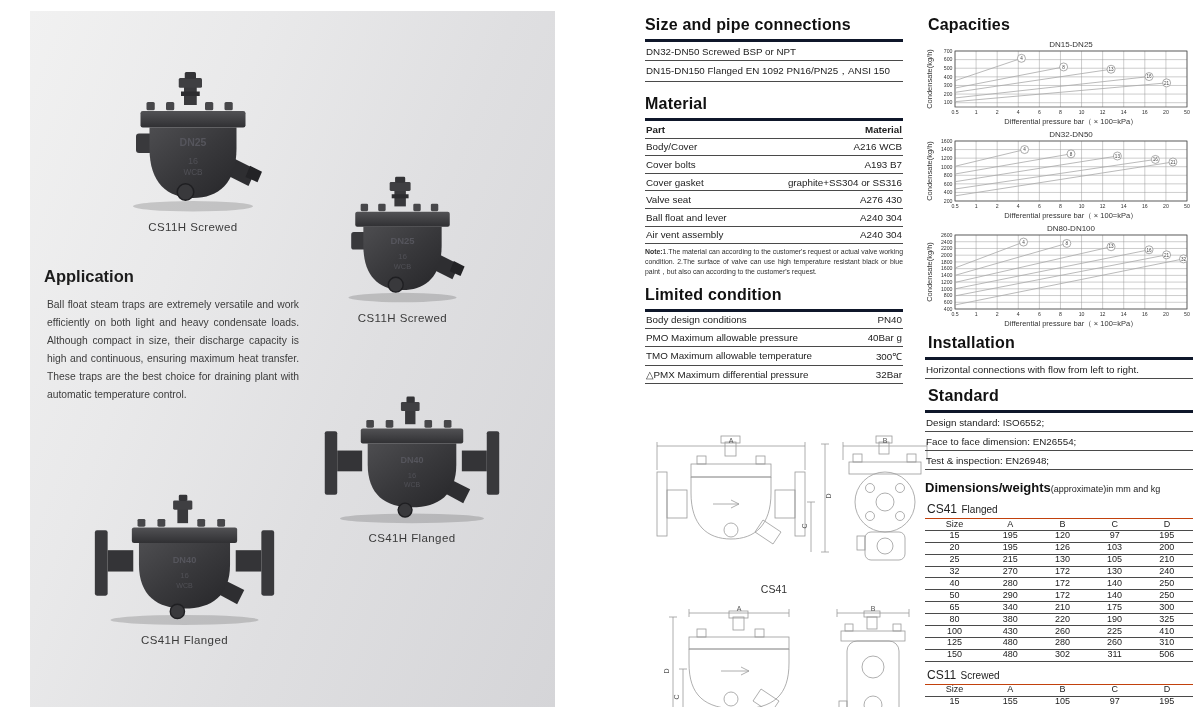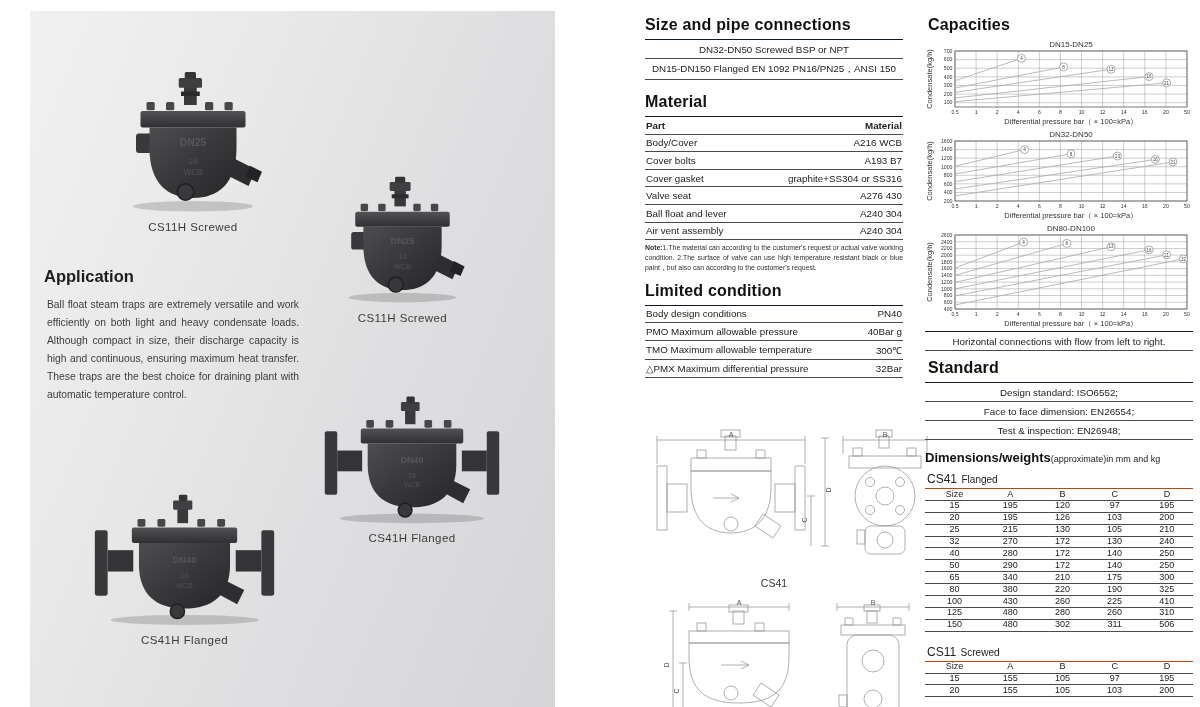--- a/index.html
+++ b/index.html
@@ -12,21 +12,21 @@
     background:linear-gradient(112deg,#f1f1f1 0%,#e9e9ea 30%,#dfdfe1 60%,#d5d5d8 100%);}
   .photo-fig{position:absolute;display:flex;flex-direction:column;align-items:center;margin:0;}
   .photo-fig svg{width:100%;height:auto;display:block;}
   .photo-cap{font-size:11.5px;color:#3a3a3a;letter-spacing:.4px;margin-top:6px;white-space:nowrap;}
   .application{position:absolute;left:14px;top:256px;width:258px;}
   .app-title{font-size:16.5px;font-weight:bold;color:#1c1c1c;margin:0 0 10px 0;}
   .app-body{font-size:10.3px;line-height:1.75;color:#3c3c3c;text-align:justify;margin:3px;}
 
   
   .sec{font-size:16px;font-weight:bold;color:#111;margin:0 0 5px 0;letter-spacing:.2px;}
-  .rule-rows{border-top:1px solid #0f172a;text-align:center;}
+  .rule-rows{border-top:3px solid #0f172a;}
   .line-row{font-size:9.8px;color:#222;padding:3.5px 1px;border-bottom:1px solid #4a4a4a;}
   .kv-row{display:flex;justify-content:space-between;font-size:9.8px;color:#222;
           padding:2.8px 1px;border-bottom:1px solid #4a4a4a;}
   .kv-row.head{font-weight:bold;}
   .note{font-size:6.9px;color:#2e2e2e;line-height:1.42;margin:3px 0 0 0;text-align:justify;}
 
   
   .mid{left:645px;top:16px;width:258px;}
   .mt1{margin-top:13px;} .mt2{margin-top:9px;}
   .draw-block{margin-top:48px;}
@@ -496,20 +496,21 @@
       <text x="224.0363636363636" y="28.499999999999996" font-size="4.6" fill="#444" text-anchor="middle">16</text>
       <line x1="30" y1="72.88181818181818" x2="241.6121212121212" y2="31.845454545454544" stroke="#a8a8a8" stroke-width="0.8"></line>
       <circle cx="241.6121212121212" cy="31.845454545454544" r="4" fill="#fff" stroke="#888" stroke-width="0.7"></circle>
       <text x="241.6121212121212" y="33.54545454545455" font-size="4.6" fill="#444" text-anchor="middle">21</text>
       <line x1="30" y1="81.96363636363637" x2="258.4848484848485" y2="35.88181818181818" stroke="#a8a8a8" stroke-width="0.8"></line>
       <circle cx="258.4848484848485" cy="35.88181818181818" r="4" fill="#fff" stroke="#888" stroke-width="0.7"></circle>
       <text x="258.4848484848485" y="37.581818181818186" font-size="4.6" fill="#444" text-anchor="middle">32</text>
       <text x="146" y="103" font-size="7.5" fill="#333" text-anchor="middle">Differential pressure bar（ × 100=kPa）</text>
     </svg>
 
+  <h2 class="sec" style="margin-top:5px">Installation</h2>
   <div class="rule-rows">
       <div class="line-row">Horizontal connections with flow from left to right.</div>
     </div>
 
   <h2 class="sec" style="margin-top:8px">Standard</h2>
   <div class="rule-rows">
       <div class="line-row">Design standard: ISO6552;</div>
       <div class="line-row">Face to face dimension: EN26554;</div>
       <div class="line-row">Test &amp; inspection: EN26948;</div>
     </div>
@@ -606,21 +607,21 @@
         <tr>
           <td>150</td>
           <td>480</td>
           <td>302</td>
           <td>311</td>
           <td>506</td>
         </tr>
       </tbody>
     </table>
 
-  <div class="subhead" style="margin-top:10px">
+  <div class="subhead" style="margin-top:3px">
     <span class="model">CS11</span>
     <span class="mtype">Screwed</span>
   </div>
   <table class="dim-table">
       <thead>
         <tr>
           <th>Size</th>
           <th>A</th>
           <th>B</th>
           <th>C</th>

